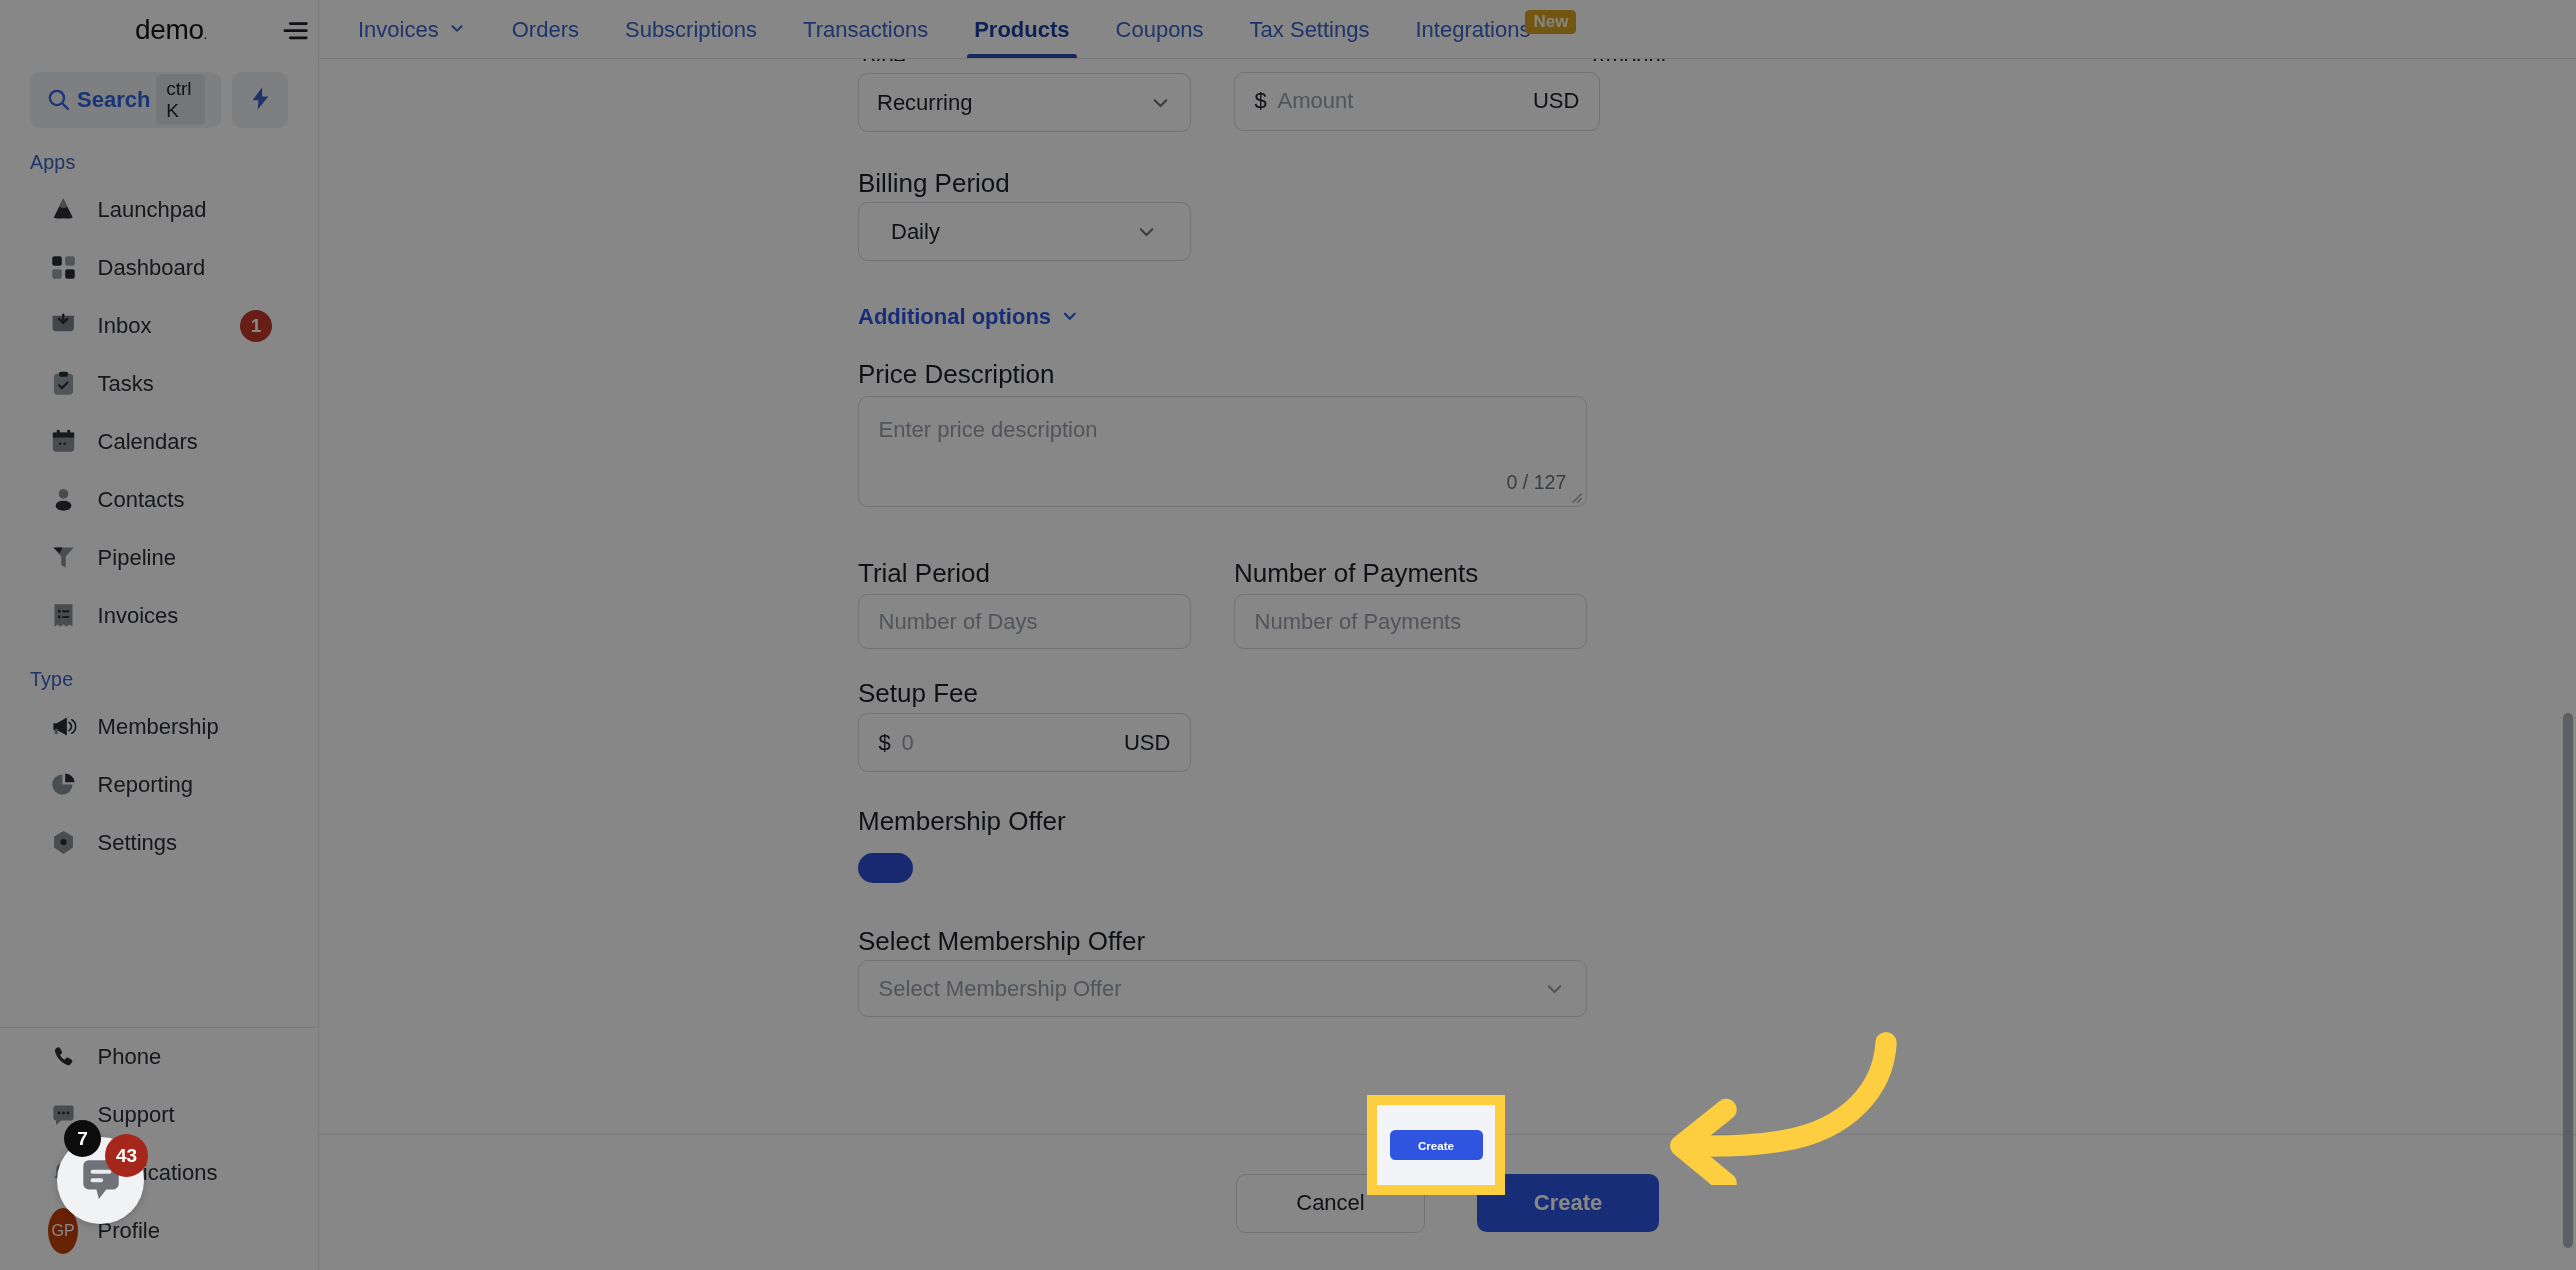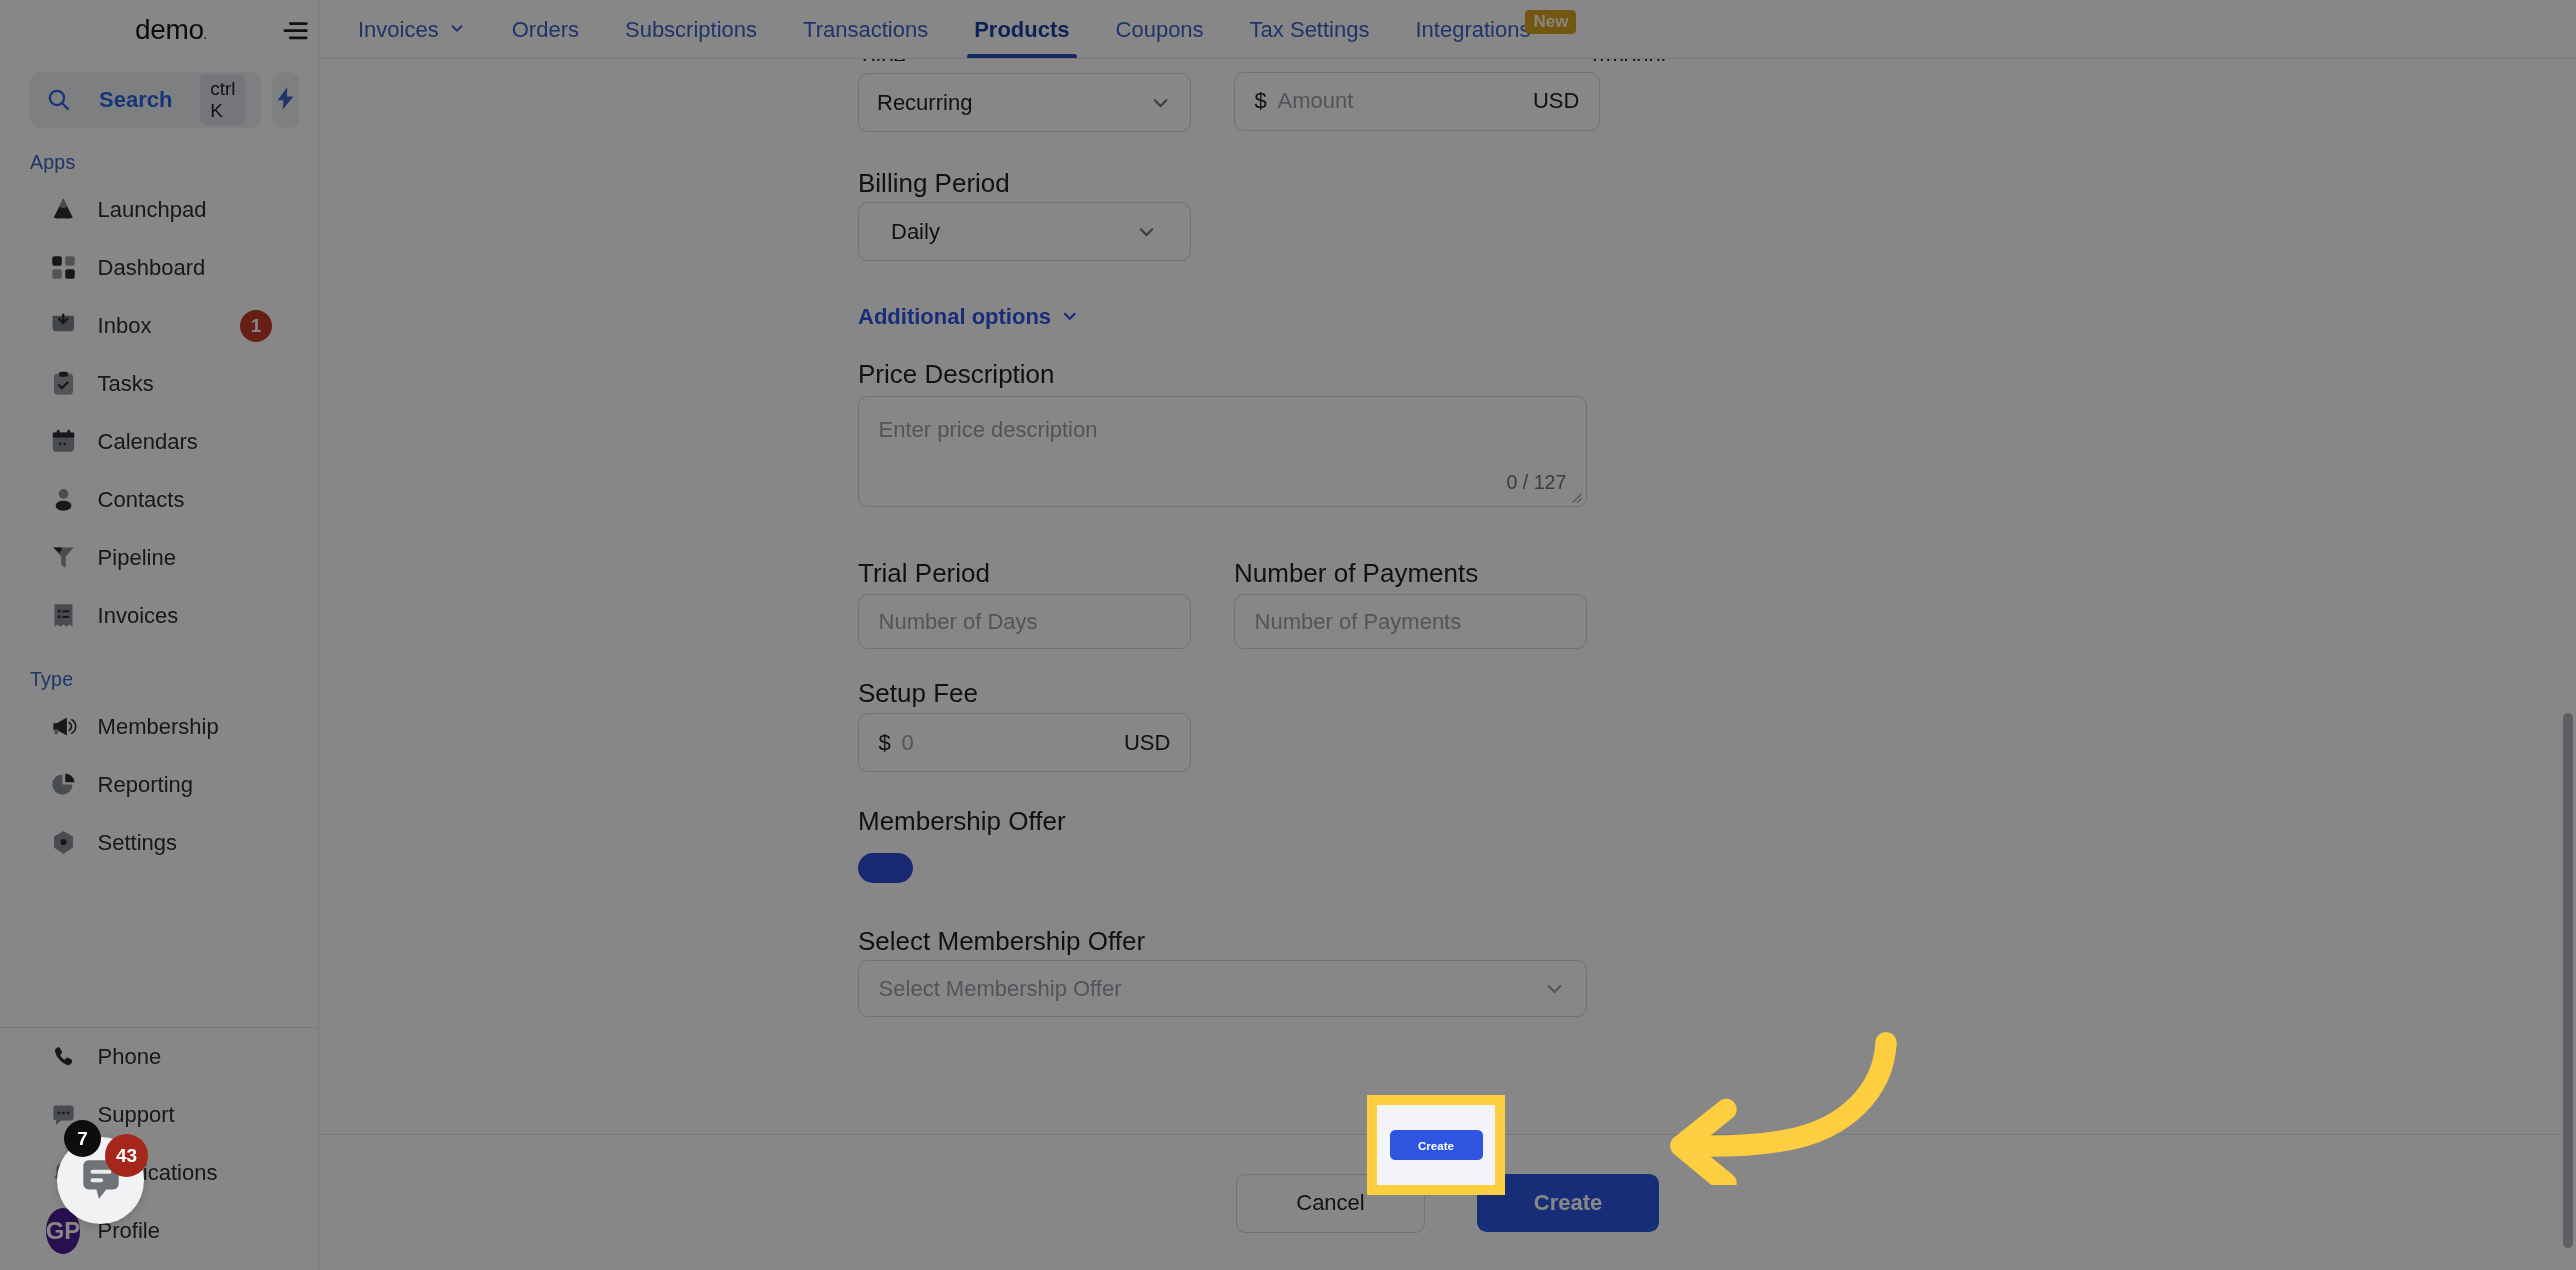--- a/index.html
+++ b/index.html
@@ -28,21 +28,21 @@
     font-size: 28px; letter-spacing: -0.4px; color: #16181c; font-weight: 400; margin-left: 24px;
   }
   .brand-logo .dot { font-size: 13.4px; }
 
   .search-row {
     display: flex; align-items: center; gap: 10.7px;
     padding: 0 30px; margin-top: 12.5px;
   }
   .search-box {
     flex: 1; height: 56px; background: #eef0f3; border-radius: 9.8px;
-    display: flex; align-items: center; padding: 0 16px; gap: 28px;
+    display: flex; align-items: center; padding: 0 16px; gap: 6px;
     cursor: text;
   }
   .search-ico { width: 25px; height: 25px; flex: 0 0 25px; }
   .search-label { font-size: 22px; color: #2f64e0; font-weight: 700; flex:1; }
   .kbd {
     background: #dcdfe4; border-radius: 5.3px; padding: 3.6px 9.8px;
     font-size: 19px; color: #1d2026;
   }
   .bolt-box {
     width: 56px; height: 56px; background: #eef0f3; border-radius: 9.8px;
@@ -65,22 +65,22 @@
     background: #c0392b; color: #fff; border-radius: 50%;
     min-width: 32px; height: 32px; font-size: 19px;
     display: flex; align-items: center; justify-content: center; font-weight: 600;
   }
   .sb-spacer { flex: 1; }
   .sb-divider { height: 0.9px; background: #e4e6ea; margin: 0; }
   .sb-bottom { padding-bottom: 10.7px; }
 
   .avatar-green {
     width: 46px; height: 46px; border-radius: 50%;
-    background: #4c1d95; color: #fff; font-size: 24px;
-    display: flex; align-items: center; justify-content: center; font-weight: 700;
+    background: #c2410c; color: #fff; font-size: 16px;
+    display: flex; align-items: center; justify-content: center; font-weight: 400;
   }
 
   
   .topnav {
     position: absolute; left: 319px; top: 0; right: 0; height: 59px;
     background: #ffffff; border-bottom: 0.9px solid #e4e6ea;
     display: flex; align-items: flex-end; padding-left: 16px;
   }
   .hamb {
     position: absolute; left: -36px; top: 19.6px;

